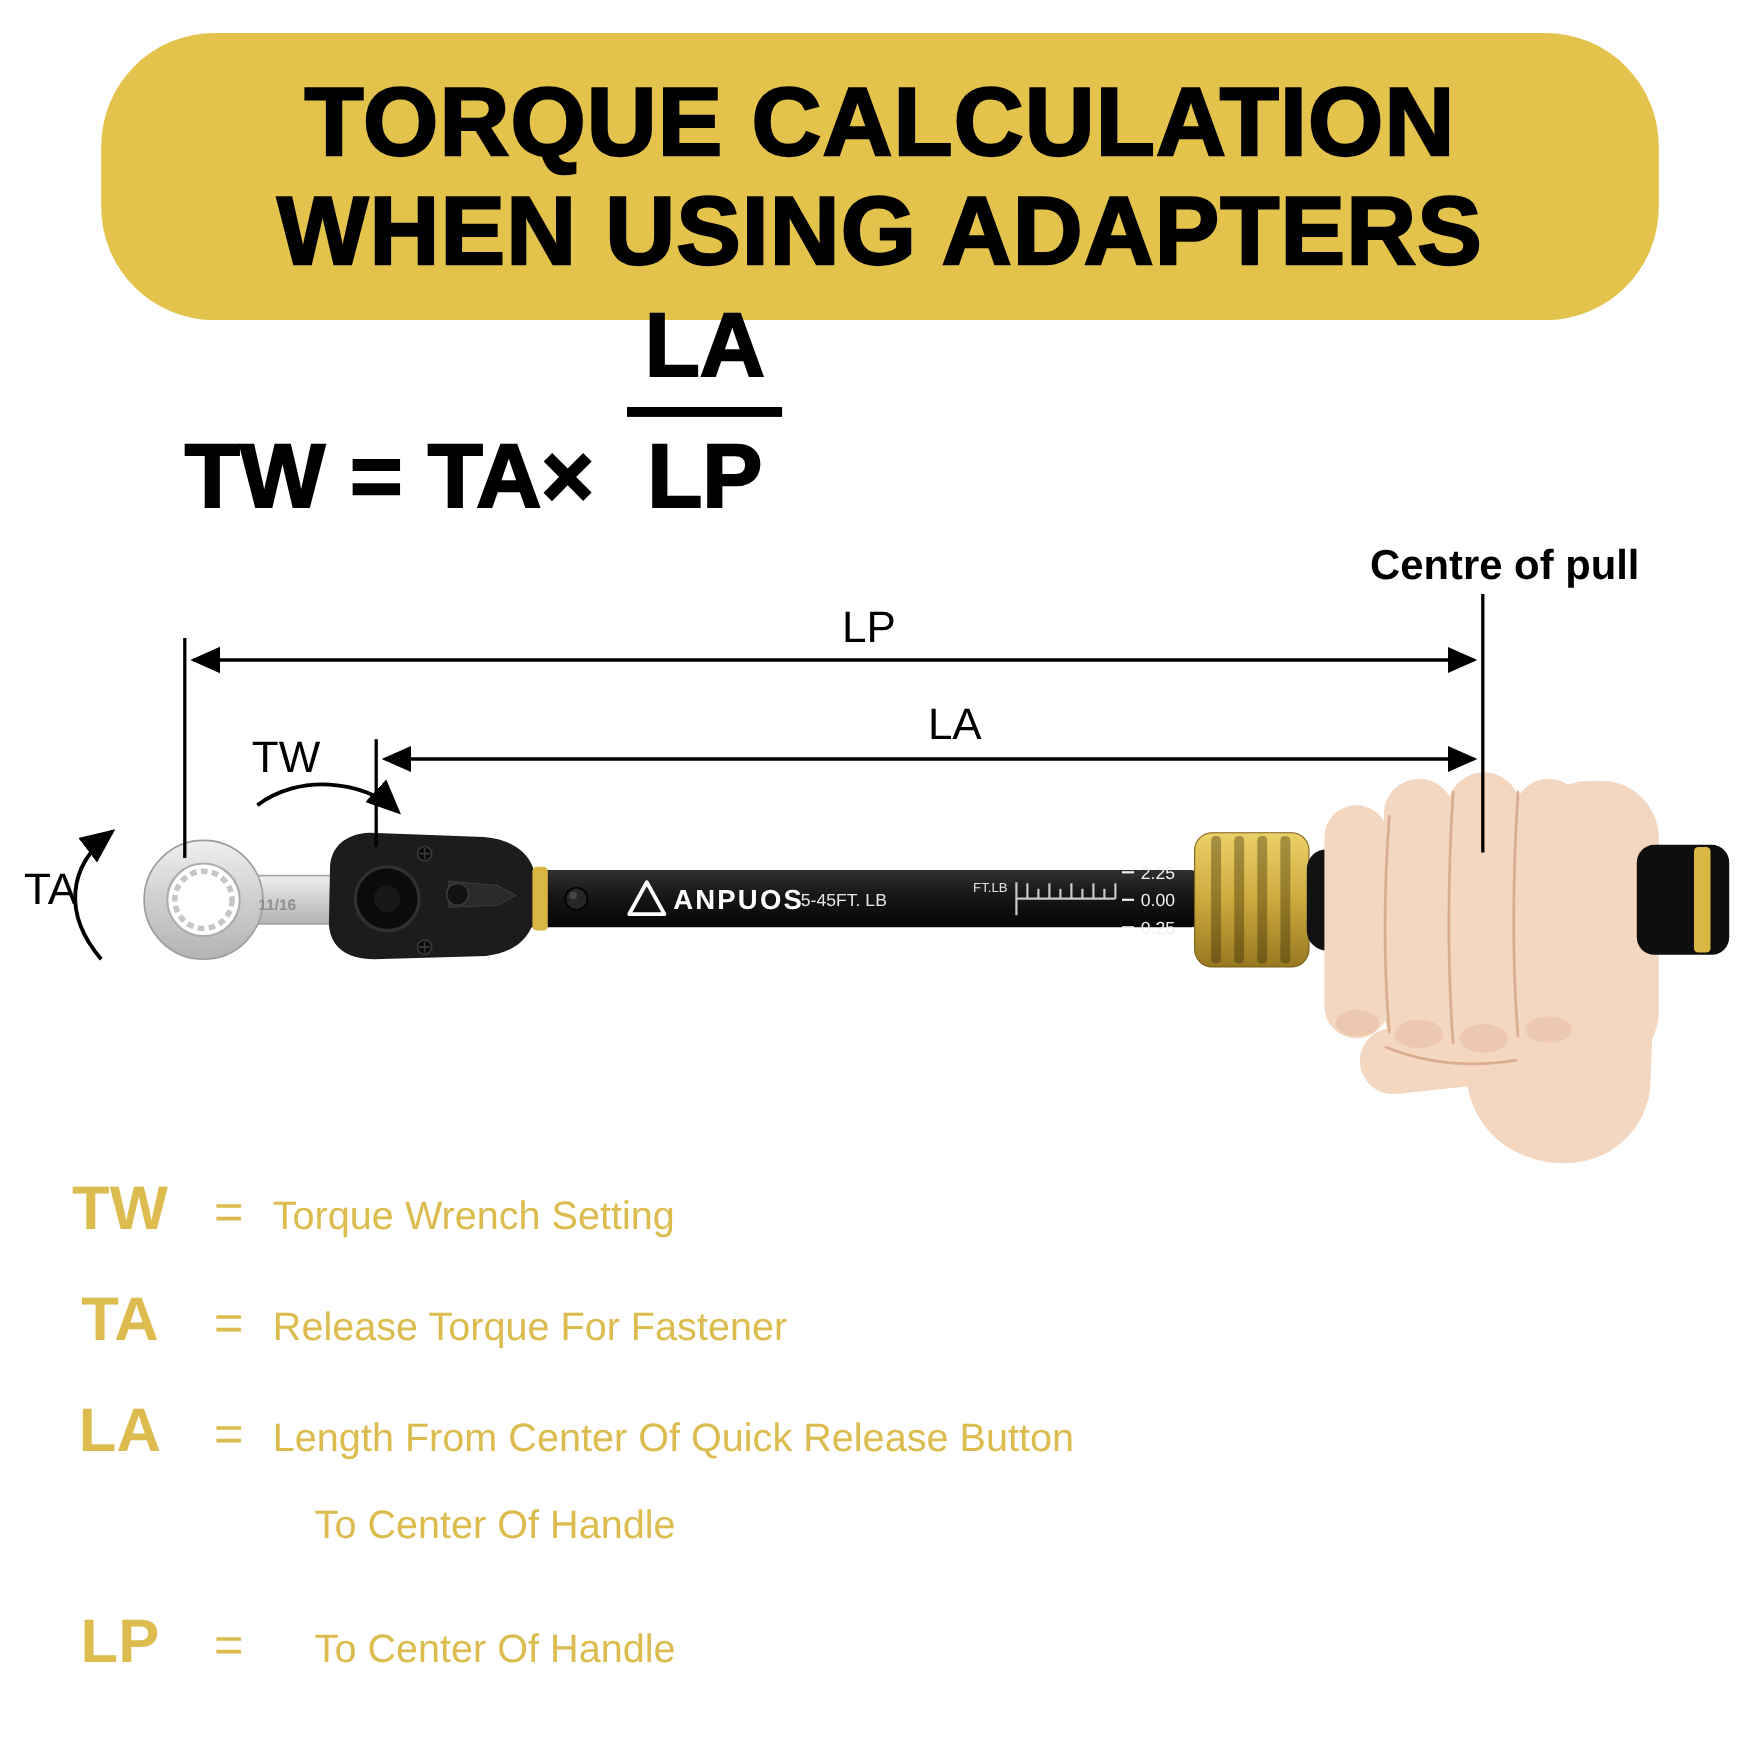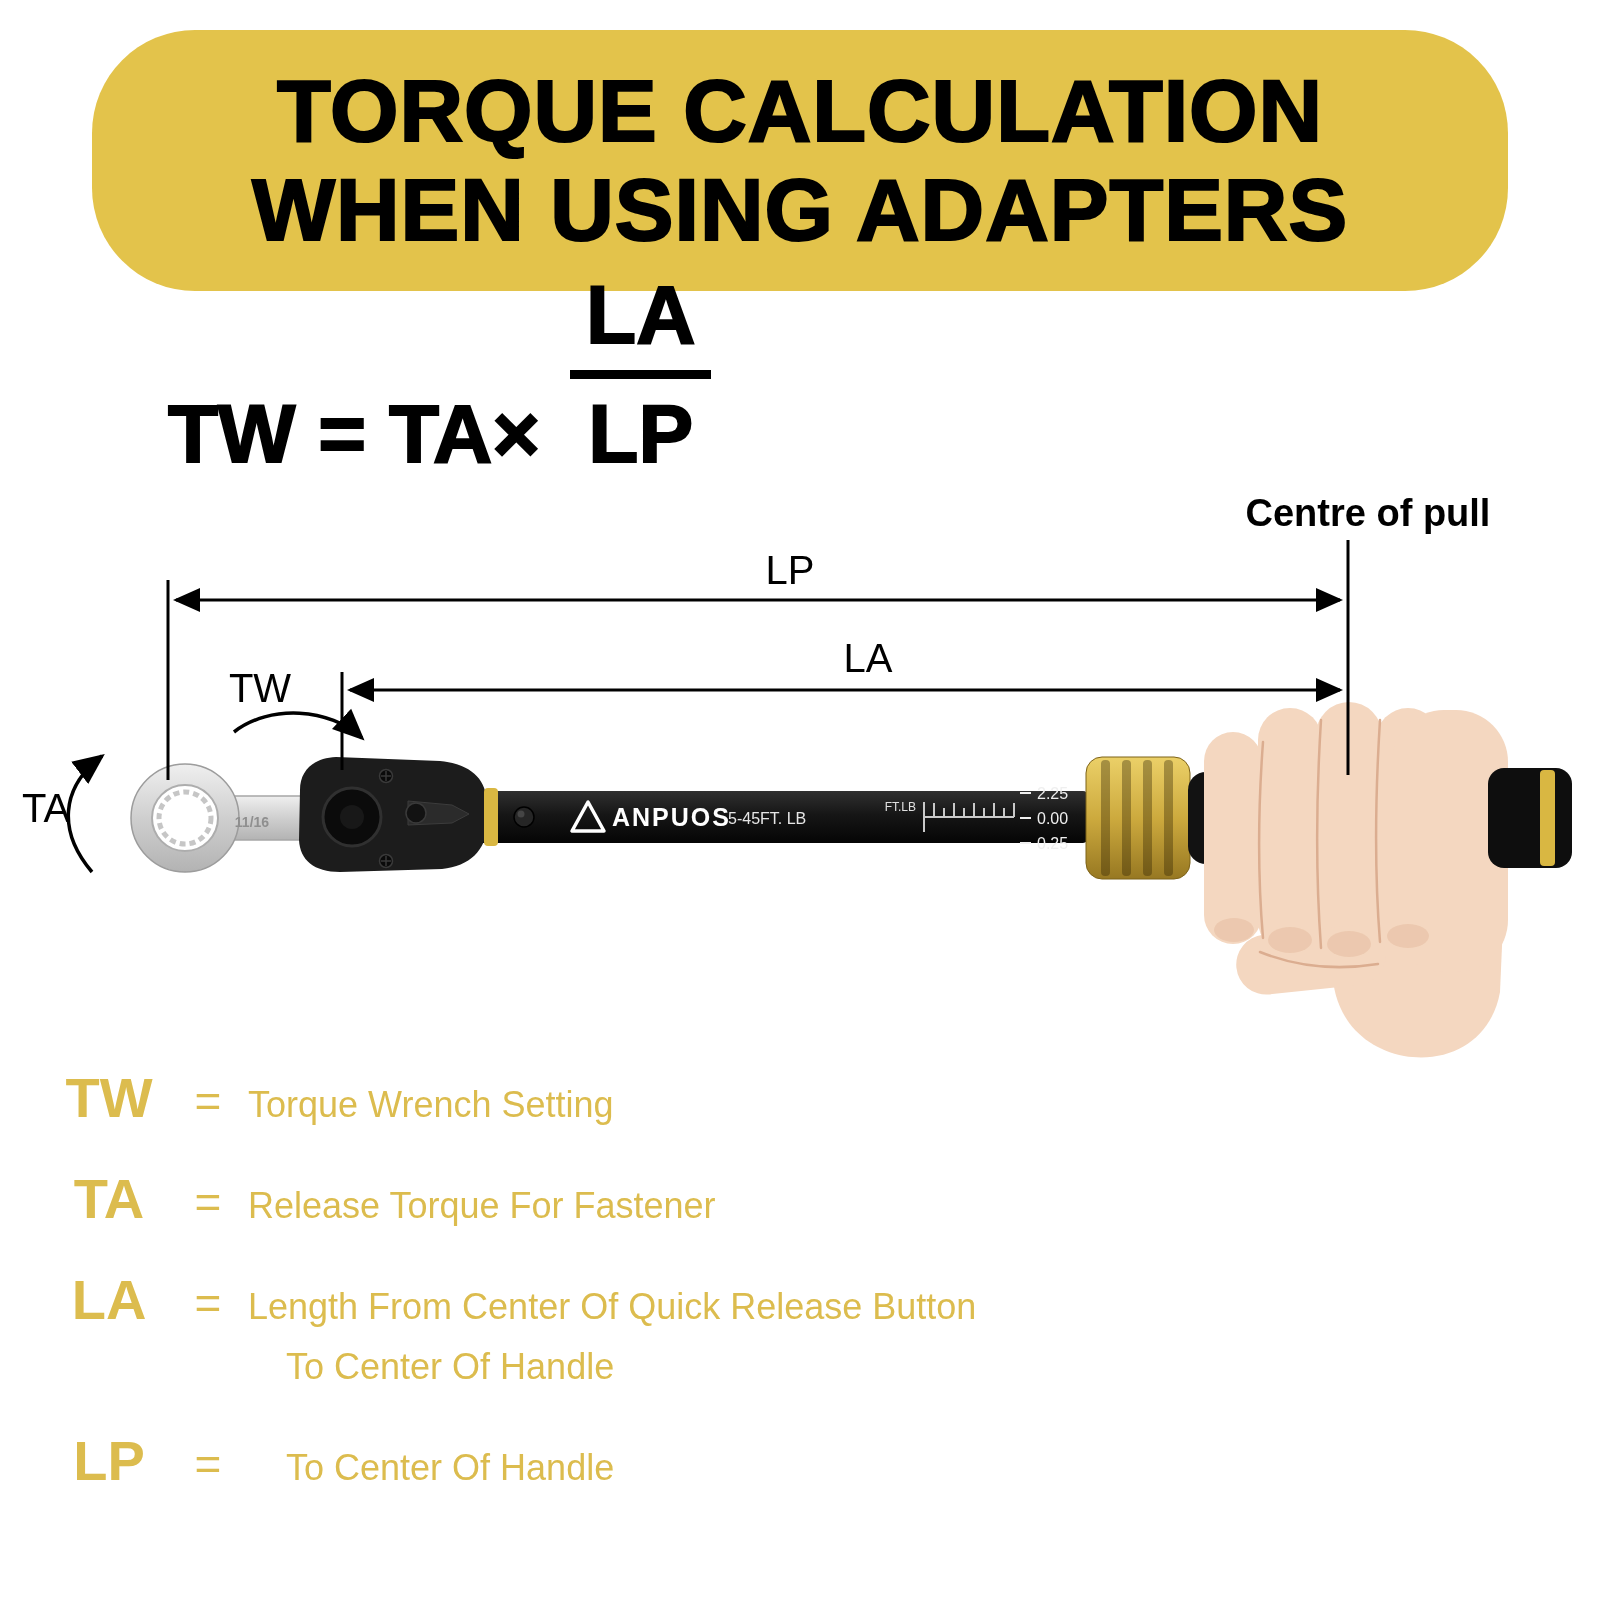--- a/index.html
+++ b/index.html
@@ -25,21 +25,21 @@
   .diagram{position:absolute;left:0;top:480px;width:1600px;height:600px;}
   .dim-text{font-size:40px;fill:#000;}
   .cop-text{font-size:38px;font-weight:bold;fill:#000;}
 
   
   .legend{position:absolute;left:50px;top:1068px;right:40px;z-index:2;}
   .legend-row{display:flex;align-items:baseline;margin-bottom:34px;color:var(--legend-gold,#DCBC4E);}
   .legend-row .abbr{min-width:118px;text-align:center;font-weight:bold;font-size:56px;line-height:60px;}
   .legend-row .eq{min-width:80px;text-align:center;font-size:46px;line-height:60px;}
   .legend-row .desc{display:flex;flex-direction:column;font-size:36px;line-height:60px;}
-  .legend-row .desc .cont{padding-left:38px;}
+  .legend-row .desc .cont{padding-left:38px;margin-top:19px;}
 </style>
 </head>
 <body>
 
 <div class="page">
 
   <div class="banner">
     <div class="banner-line">TORQUE CALCULATION</div>
     <div class="banner-line">WHEN USING ADAPTERS</div>
   </div>

